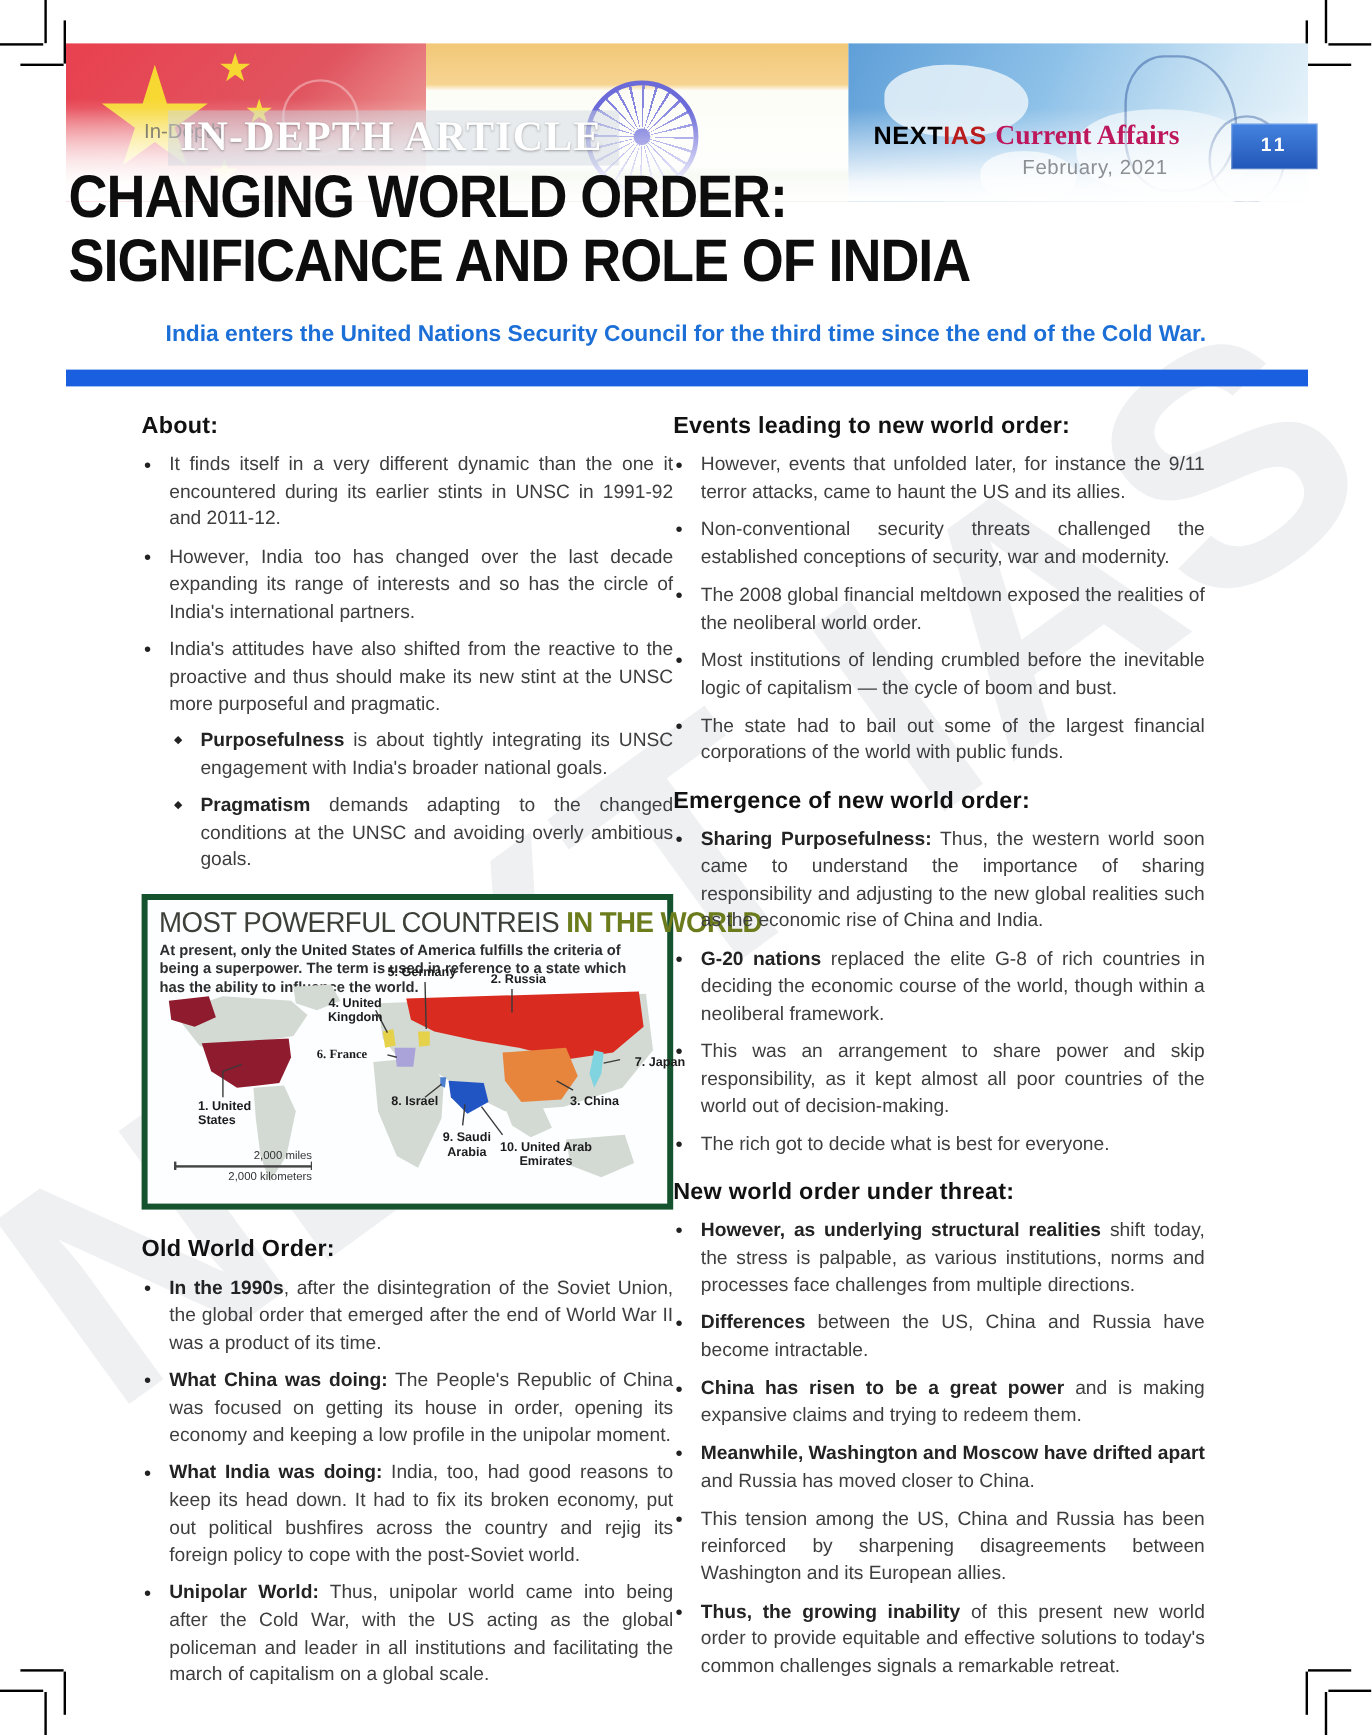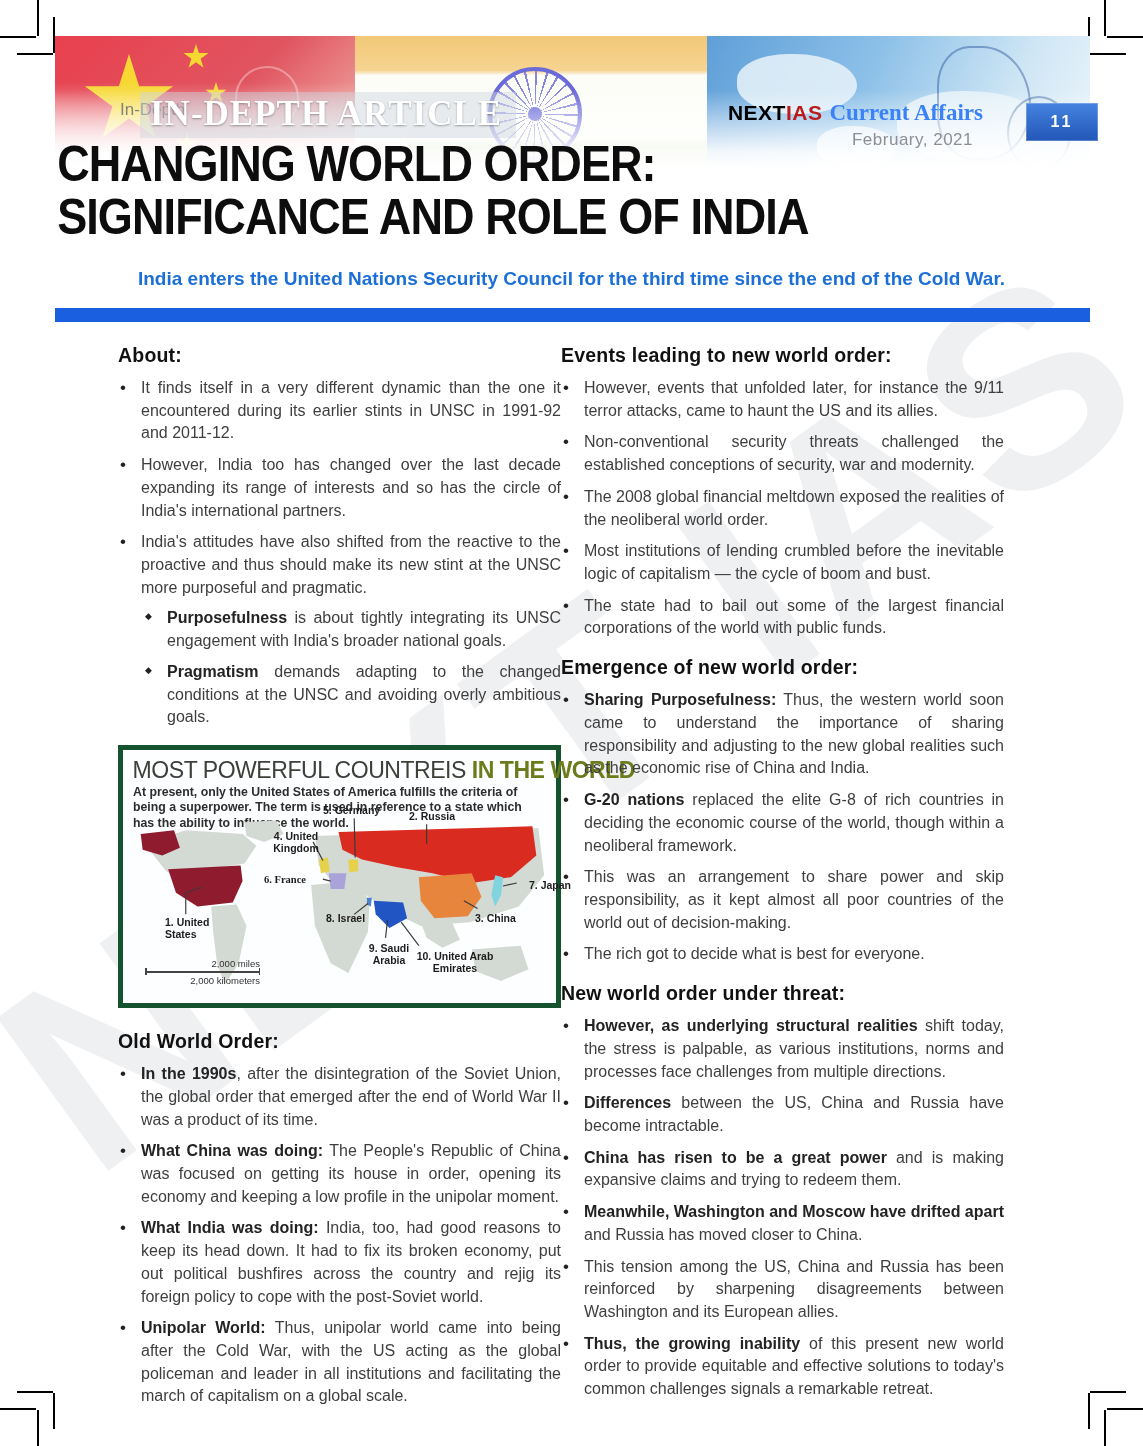--- a/index.html
+++ b/index.html
@@ -31,21 +31,21 @@
   .kicker-ghost{position:absolute;left:120px;top:100px;font-size:17px;color:rgba(95,95,100,.75);z-index:4;}
   .kicker{position:absolute;left:140px;top:92px;z-index:5;padding:2px 14px 4px 10px;
           background:rgba(205,212,222,.45);
           font-family:"Liberation Serif","DejaVu Serif",serif;font-weight:bold;font-size:35px;color:#fff;
           letter-spacing:1px;text-shadow:0 1px 2px rgba(60,60,60,.45);}
 
   
   .brand{position:absolute;right:160px;top:100px;z-index:5;white-space:nowrap;font-size:21px;font-weight:bold;}
   .brand .nx{color:#000000;letter-spacing:.5px;}
   .brand .ia{color:#b91c1c;letter-spacing:.5px;}
-  .brand .ca{font-family:"Liberation Serif","DejaVu Serif",serif;color:#3b82f6;font-weight:bold;margin-left:7px;font-size:23px;}
+  .brand .ca{font-family:"Liberation Serif","DejaVu Serif",serif;color:#be185d;font-weight:bold;margin-left:7px;font-size:23px;}
   .issue-date{position:absolute;right:170px;top:130px;z-index:5;font-size:17px;color:#8c8f94;letter-spacing:.5px;}
   .page-badge{position:absolute;right:45px;top:103px;z-index:6;width:72px;height:38px;
               background:linear-gradient(to bottom,#4583e0,#2257b8);color:#fff;font-weight:bold;font-size:16px;
               display:flex;align-items:center;justify-content:center;letter-spacing:3px;box-shadow:0 0 0 1px rgba(255,255,255,.25) inset;}
 
   
   .title-wrap{position:absolute;left:0;right:0;top:138px;z-index:5;}
   .title-line{font-size:50px;line-height:1.06;font-weight:bold;color:#0d0d0d;letter-spacing:-1px;
               transform:scaleX(.9);transform-origin:center;}
   .subtitle{position:absolute;left:0;right:0;top:268px;z-index:5;text-align:center;

